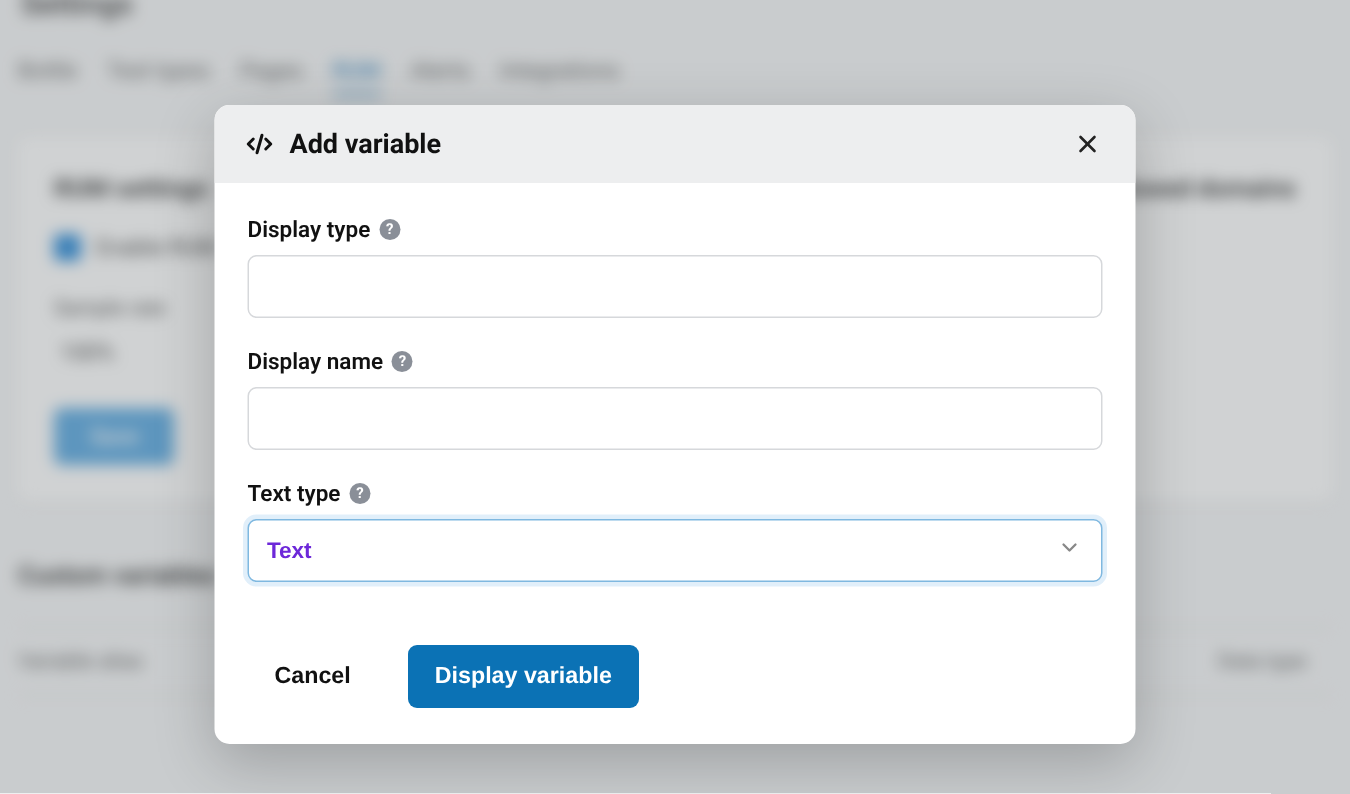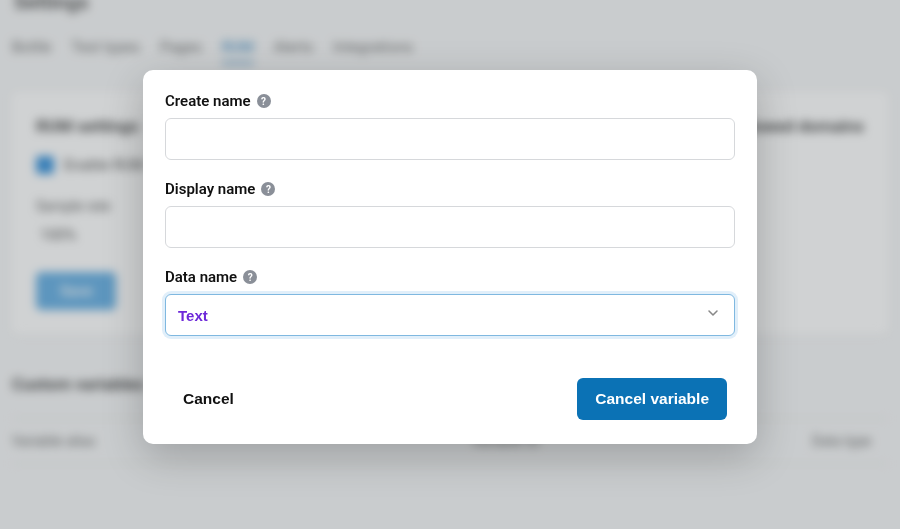--- a/index.html
+++ b/index.html
@@ -211,22 +211,22 @@
       right: 14px;
       top: 50%;
       transform: translateY(-50%);
       pointer-events: none;
       color: #888;
     }
 
     .modal-footer {
       padding: 14px 30px 24px 22px;
       display: flex;
-      justify-content: space-between;
-      gap: 3px;
+      justify-content: flex-start;
+      gap: 20px;
     }
     .btn {
       height: 42px;
       padding: 0 18px;
       border-radius: 6px;
       font-size: 15.5px;
       font-weight: 600;
       cursor: pointer;
       border: none;
     }
@@ -268,56 +268,74 @@
   <div class="bg-section-title">Custom variables</div>
   <div class="bg-table-header">
     <div class="bg-col1">Variable alias</div>
     <div class="bg-col2">Variable ID</div>
     <div class="bg-col3">Data type</div>
   </div>
 </div>
 
 <div class="overlay">
   <div class="modal">
+    <div class="modal-header">
+      <div class="modal-title-wrap">
+        <span class="code-icon">
+          <svg width="20" height="20" viewBox="0 0 24 24" fill="none" stroke="#111" stroke-width="2.4" stroke-linecap="round" stroke-linejoin="round">
+            <polyline points="7 8 3 12 7 16"></polyline>
+            <polyline points="17 8 21 12 17 16"></polyline>
+            <line x1="14" y1="5" x2="10" y2="19"></line>
+          </svg>
+        </span>
+        <span class="modal-title">Add variable</span>
+      </div>
+      <button class="close-btn">
+        <svg width="16" height="16" viewBox="0 0 24 24" fill="none" stroke="currentColor" stroke-width="2.6" stroke-linecap="round">
+          <line x1="5" y1="5" x2="19" y2="19"></line>
+          <line x1="19" y1="5" x2="5" y2="19"></line>
+        </svg>
+      </button>
+    </div>
 
     <div class="modal-body">
 
       <div class="field-group">
         <div class="field-label-row">
-          <span class="field-label">Create name</span>
+          <span class="field-label">Display type</span>
           <span class="help-icon">?</span>
         </div>
         <input type="text" class="text-input" value="" style="">
       </div>
 
       <div class="field-group">
         <div class="field-label-row">
           <span class="field-label">Display name</span>
           <span class="help-icon">?</span>
         </div>
         <input type="text" class="text-input" value="" style="">
       </div>
 
       <div class="field-group">
         <div class="field-label-row">
-          <span class="field-label">Data name</span>
+          <span class="field-label">Text type</span>
           <span class="help-icon">?</span>
         </div>
         <div class="select-wrap">
           <select class="select">
             <option>Text</option>
           </select>
           <span class="chevron">
             <svg width="16" height="16" viewBox="0 0 24 24" fill="none" stroke="currentColor" stroke-width="2.3" stroke-linecap="round" stroke-linejoin="round">
               <polyline points="6 9 12 15 18 9"></polyline>
             </svg>
           </span>
         </div>
       </div>
 
     </div>
 
     <div class="modal-footer">
       <button class="btn btn-secondary">Cancel</button>
-      <button class="btn btn-primary">Cancel variable</button>
+      <button class="btn btn-primary">Display variable</button>
     </div>
   </div>
 </div>
 
 </body></html>

